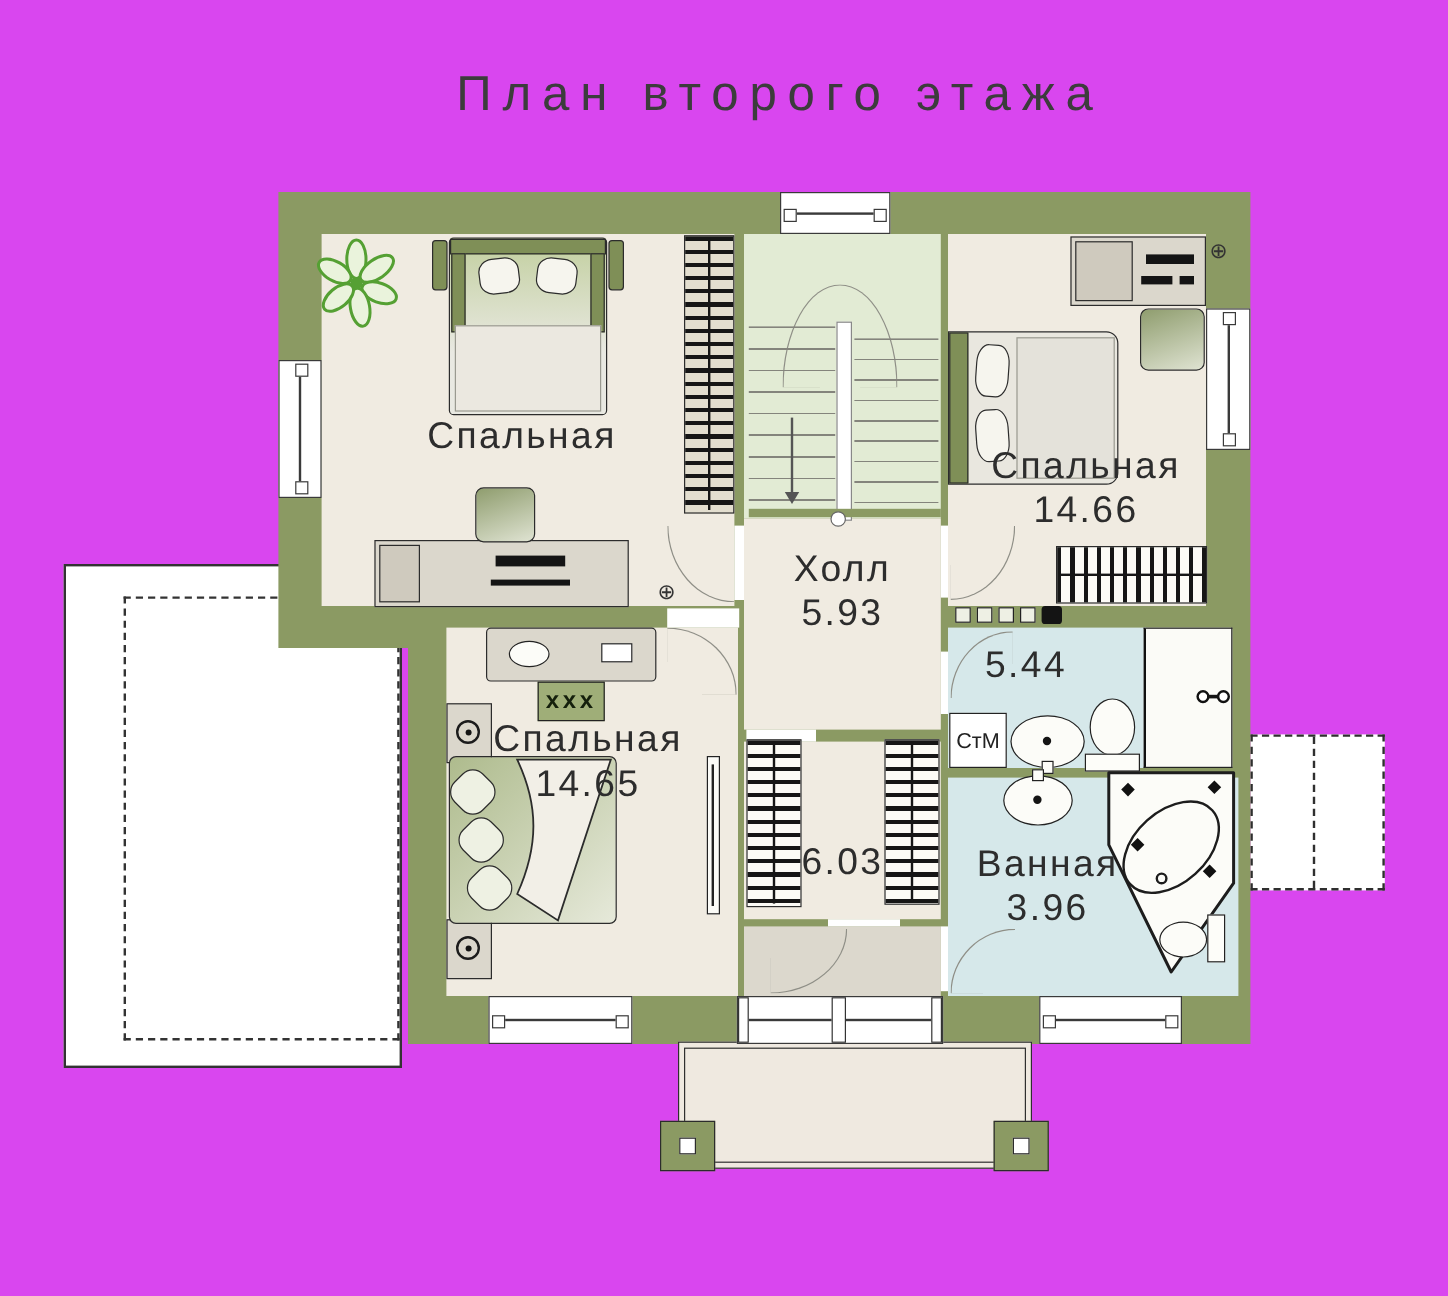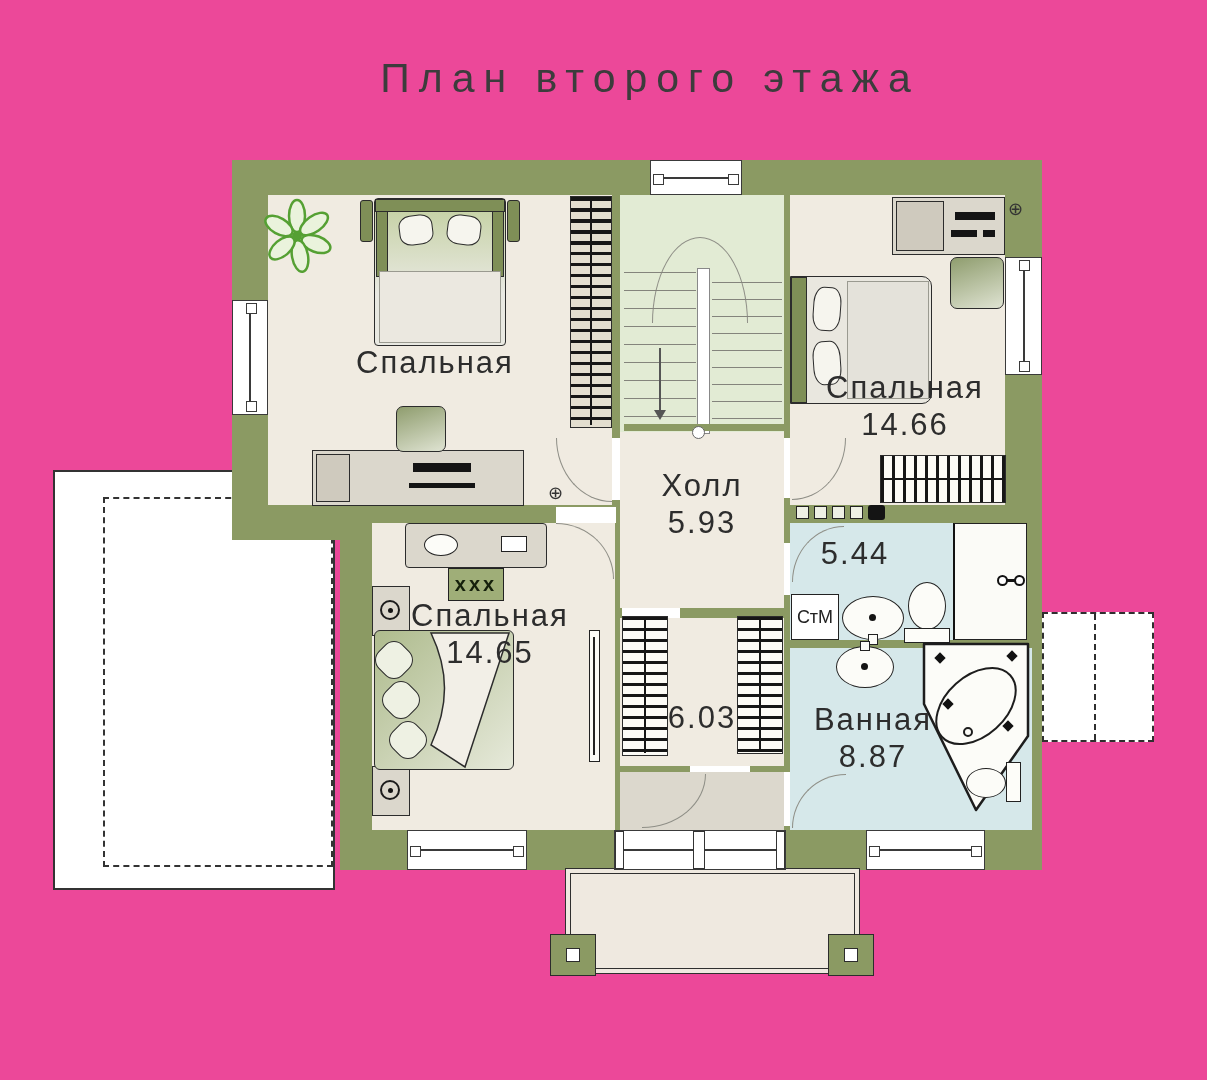--- a/index.html
+++ b/index.html
@@ -1,17 +1,17 @@
 <!DOCTYPE html>
 <html><head>
 <meta charset="utf-8">
 <style>
   html,body{margin:0;padding:0;background:#ffffff;width:1207px;height:1080px;overflow:hidden}
   .a{position:absolute;box-sizing:border-box}
-  .stage{position:relative;width:1207px;height:1080px;background:#ec4899;font-family:"Liberation Sans",sans-serif}
+  .stage{position:relative;width:1207px;height:1080px;background:#d946ef;font-family:"Liberation Sans",sans-serif}
   .wall{background:#8b9a63}
   .floor{background:#f0ebe1}
   .stairsf{background:#e2ebd4}
   .bathf{background:#d6e8ea}
   .greyf{background:#dcd8cd}
   .bd{border:1.5px solid #2c2c2c}
   .bd1{border:1px solid #2c2c2c}
   .fgrey{background:#dbd7cc}
   .whitef{background:#fcfbf6}
   .hangv{background-image:repeating-linear-gradient(to bottom,#161616 0 3.5px,rgba(0,0,0,0) 3.5px 11px)}
@@ -241,27 +241,27 @@
     <div>Спальная</div>
   </div>
   <div class="a lbl z30" style="left:765px;top:370px;width:280px">
     <div>Спальная</div>
     <div>14.66</div>
   </div>
   <div class="a lbl z30" style="left:340px;top:598px;width:300px">
     <div>Спальная</div>
     <div>14.65</div>
   </div>
-  <div class="a lbl z30" style="left:620px;top:468px;width:164px">
+  <div class="a lbl z30" style="left:620px;top:456px;width:164px">
     <div>Холл</div>
     <div>5.93</div>
   </div>
   <div class="a lbl z30" style="left:800px;top:536px;width:110px">5.44</div>
   <div class="a lbl z30" style="left:620px;top:700px;width:164px">6.03</div>
   <div class="a lbl z30" style="left:758px;top:702px;width:230px">
     <div>Ванная</div>
-    <div>8.87</div>
+    <div>3.96</div>
   </div>
   <div class="a lbl z30" style="left:575px;top:882px;width:275px">
   </div>
 
 
 </div>
 
 </body></html>

